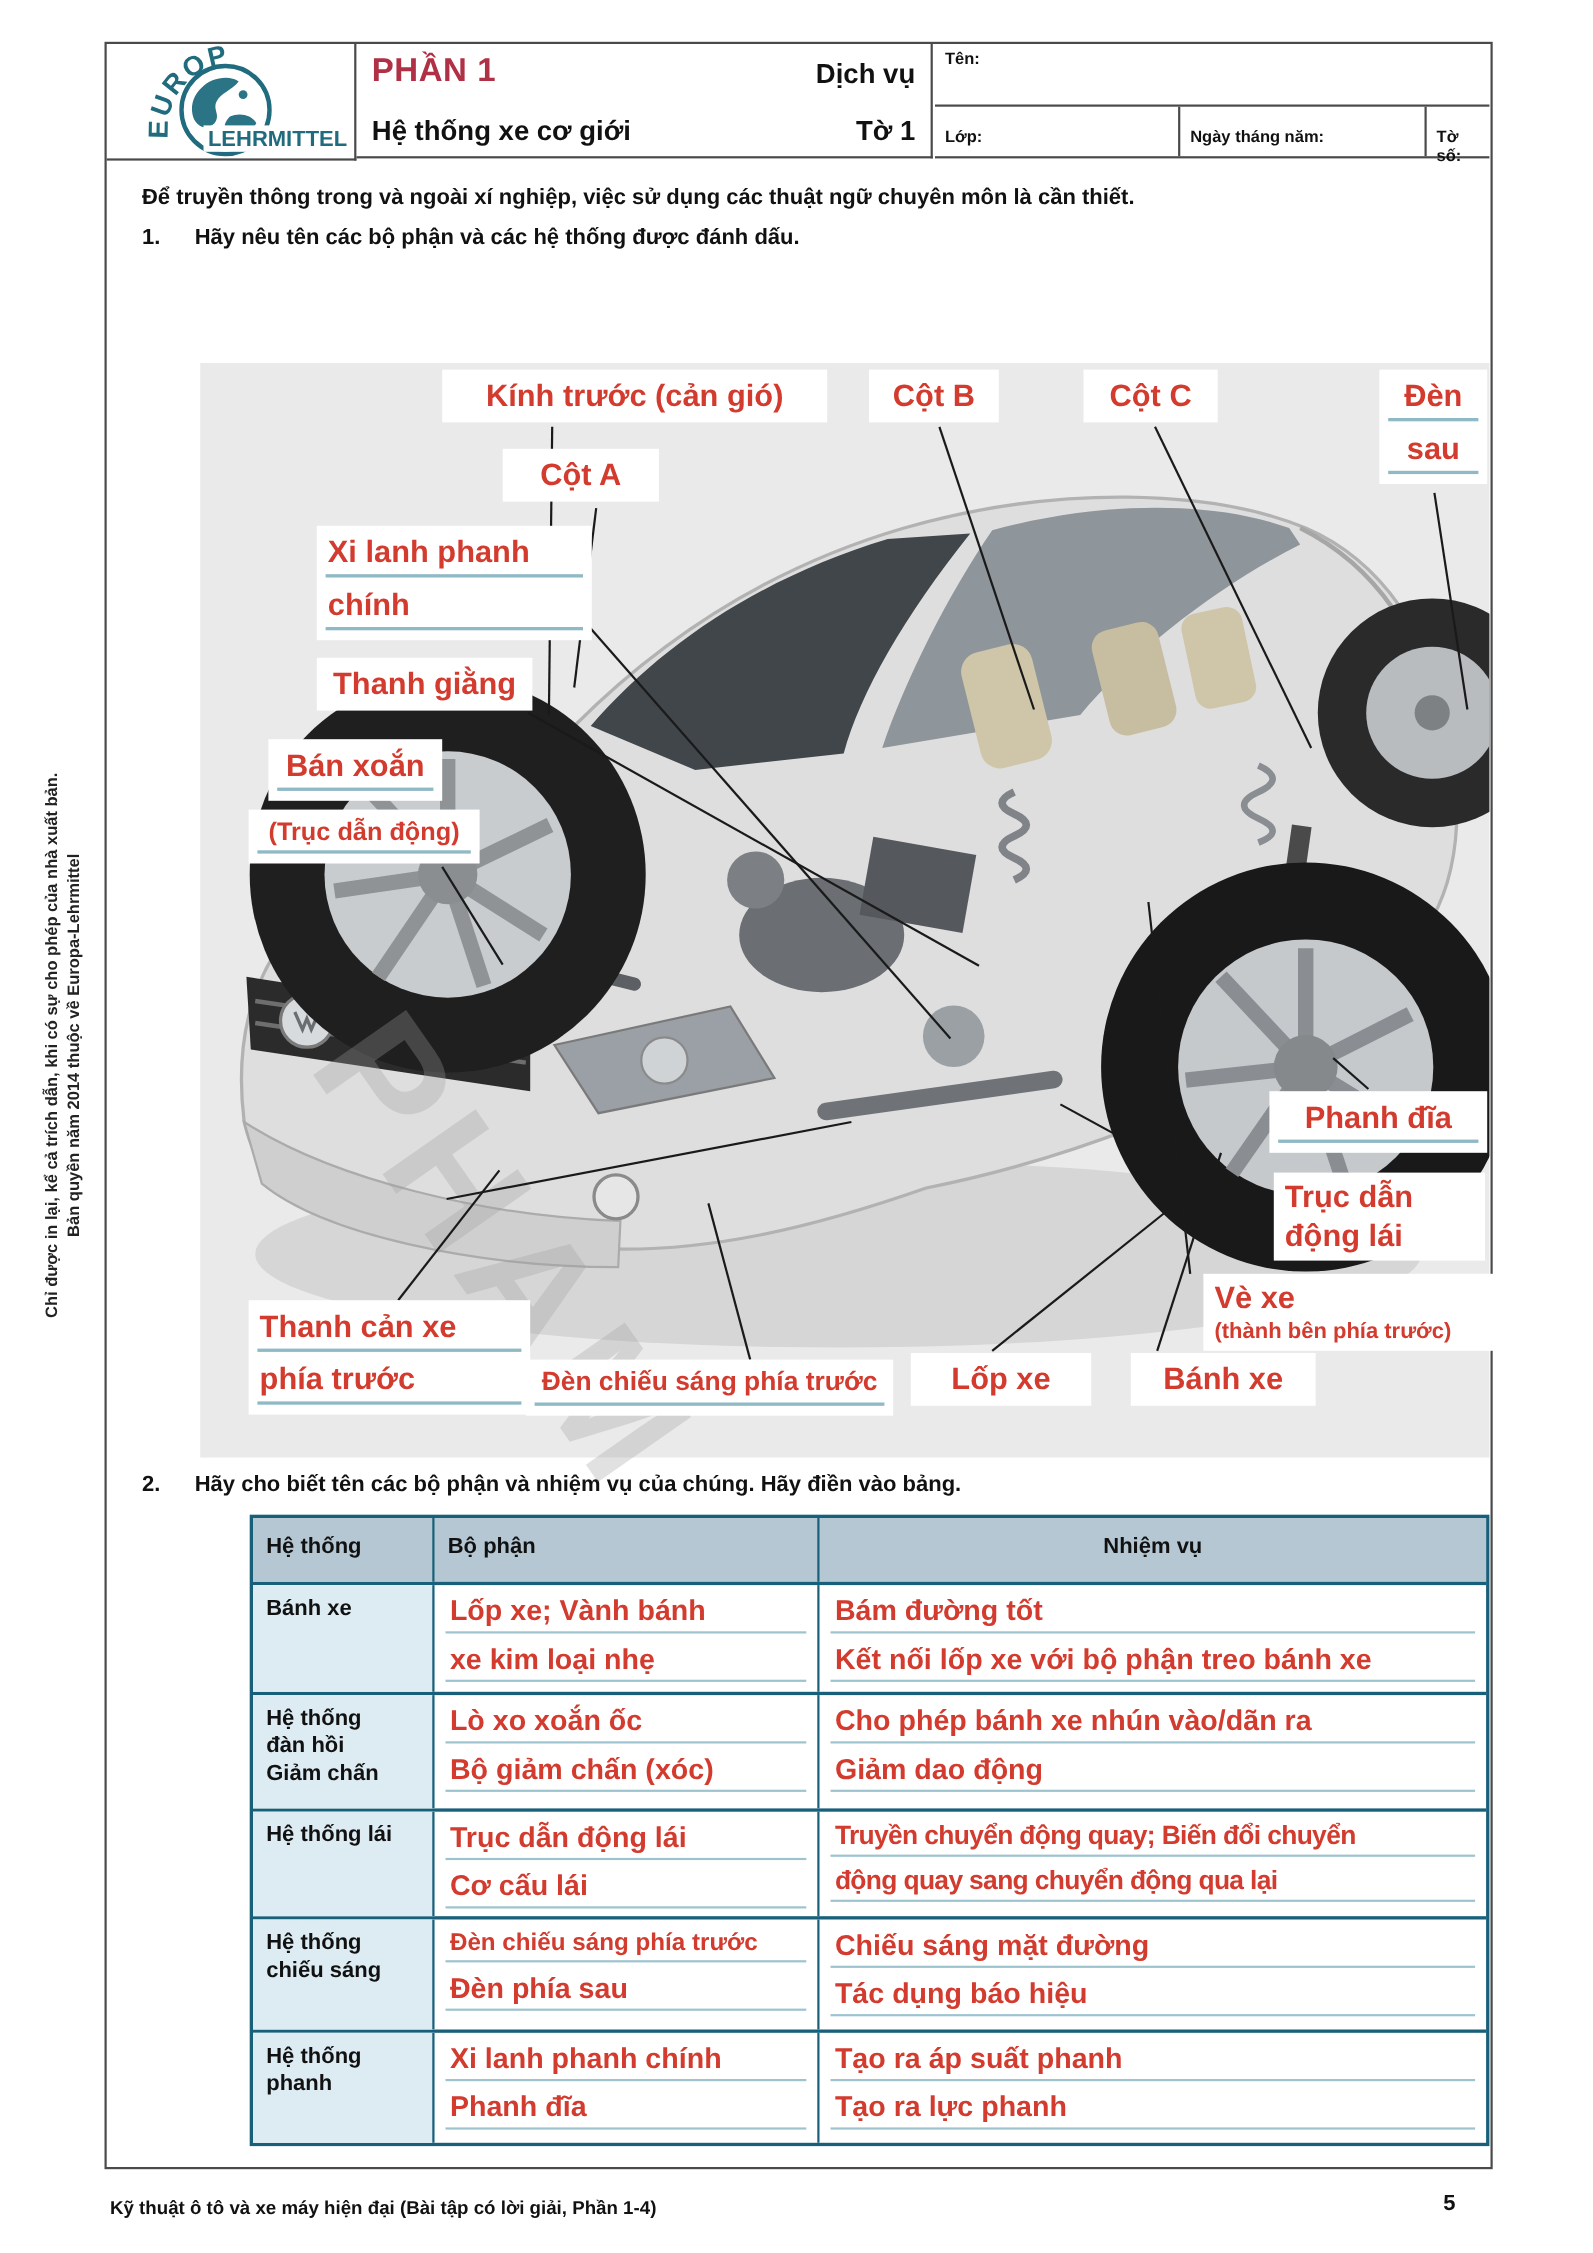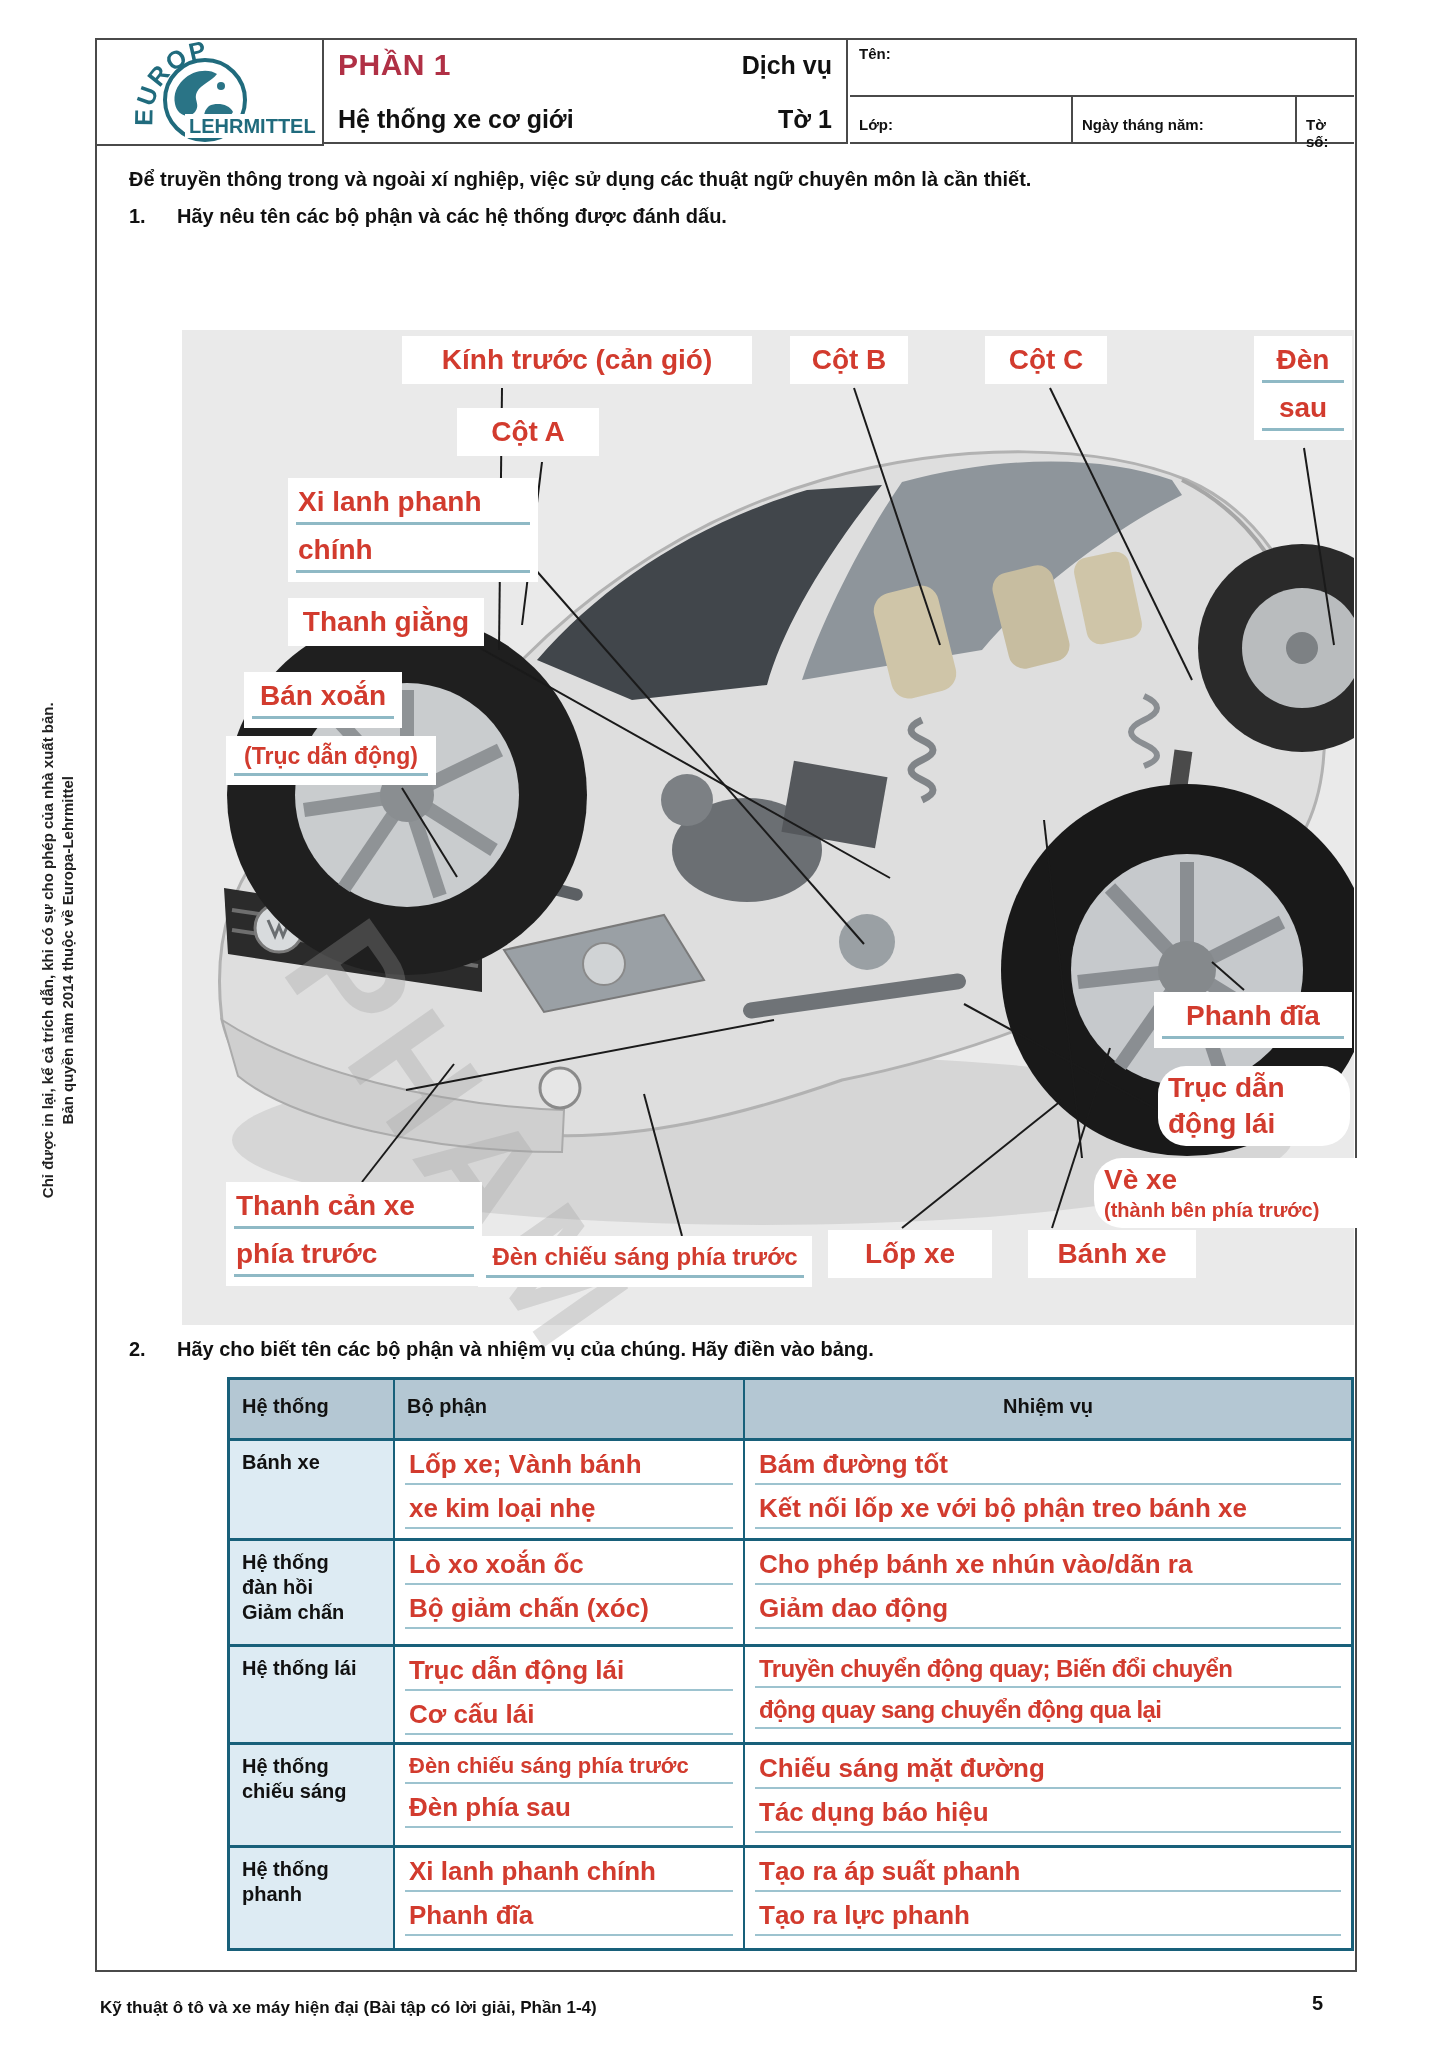--- a/index.html
+++ b/index.html
@@ -9,21 +9,21 @@
   }
   :root{
     --red:#d23b2e;--darkred:#b03045;--teal:#206b7d;--tborder:#18607a;
     --uline:#8fb9c5;--hbg:#b4c7d3;--sysbg:#ddebf3;--border:#4a4a4a;
   }
   
   .page{position:absolute;left:95px;top:38px;width:1258px;height:1930px;border:2px solid var(--border);background:#fff;}
   
   .h-logo{position:absolute;left:0;top:0;width:225px;height:104px;border-right:2px solid var(--border);border-bottom:2px solid var(--border);}
   .h-mid{position:absolute;left:227px;top:0;width:524px;height:104px;border-right:2px solid var(--border);border-bottom:2px solid var(--border);box-sizing:border-box;padding:8px 14px;display:flex;flex-direction:column;justify-content:space-between;}
-  .h-mid .hrow{display:flex;justify-content:space-between;align-items:center;}
+  .h-mid .hrow{display:flex;justify-content:space-between;align-items:flex-end;}
   .part-label{font-size:30px;font-weight:800;color:var(--darkred);letter-spacing:.5px;}
   .doc-title{font-size:25px;font-weight:700;}
   .svc,.sheet{font-size:25px;font-weight:700;}
   .h-right{position:absolute;left:753px;top:0;width:504px;height:104px;border-bottom:2px solid var(--border);box-sizing:border-box;}
   .h-ten{height:57px;border-bottom:2px solid var(--border);box-sizing:border-box;padding:5px 9px;font-size:15px;font-weight:700;}
   .h-bot{display:flex;height:45px;}
   .h-bot .fcell{box-sizing:border-box;padding:19px 9px;font-size:15px;font-weight:700;border-right:2px solid var(--border);}
   .fcell.lop{width:223px;} .fcell.ngay{width:224px;} .fcell.toso{flex:1;border-right:none;}
   
   .intro{position:absolute;left:32px;top:128px;font-size:20px;font-weight:700;}
@@ -32,21 +32,21 @@
   
   .diagram{position:absolute;left:85px;top:290px;width:1172px;height:995px;background:#eaeaea;}
   .diagram svg.car{position:absolute;left:0;top:0;z-index:1;}
   .diagram svg.leads{position:absolute;left:0;top:0;z-index:3;}
   .watermark{position:absolute;left:210px;top:560px;z-index:2;font-size:150px;font-weight:800;color:#9f9f9f;opacity:.30;transform:rotate(55deg);transform-origin:left top;letter-spacing:10px;white-space:nowrap;}
   .dl{position:absolute;background:#fff;color:var(--red);font-weight:700;font-size:28px;line-height:1.4;padding:4px 8px;z-index:5;box-sizing:border-box;white-space:nowrap;}
   .dl .ln{display:block;padding:0 2px 1px;}
   .dl .u{border-bottom:3px solid var(--uline);margin-bottom:5px;}
   .dl.ctr{text-align:center;}
   .dl .f23{font-size:23px;} .dl .f24{font-size:24px;} .dl .f20{font-size:20px;}
-  .dl.tight{line-height:1.25;border-radius:28px;}
+  .dl.tight{line-height:1.25;}
   
   .tbl{position:absolute;left:130px;top:1337px;width:1127px;border:3px solid var(--tborder);box-sizing:border-box;background:#fff;z-index:6;}
   .trow{display:flex;border-top:3px solid var(--tborder);}
   .trow.first{border-top:none;}
   .c1{width:165px;border-right:2px solid var(--tborder);background:var(--sysbg);box-sizing:border-box;}
   .c2{width:350px;border-right:2px solid var(--tborder);box-sizing:border-box;}
   .c3{flex:1;box-sizing:border-box;}
   .thead{background:var(--hbg);}
   .thead .c1{background:var(--hbg);}
   .th{font-size:20px;font-weight:700;padding:15px 12px;}

